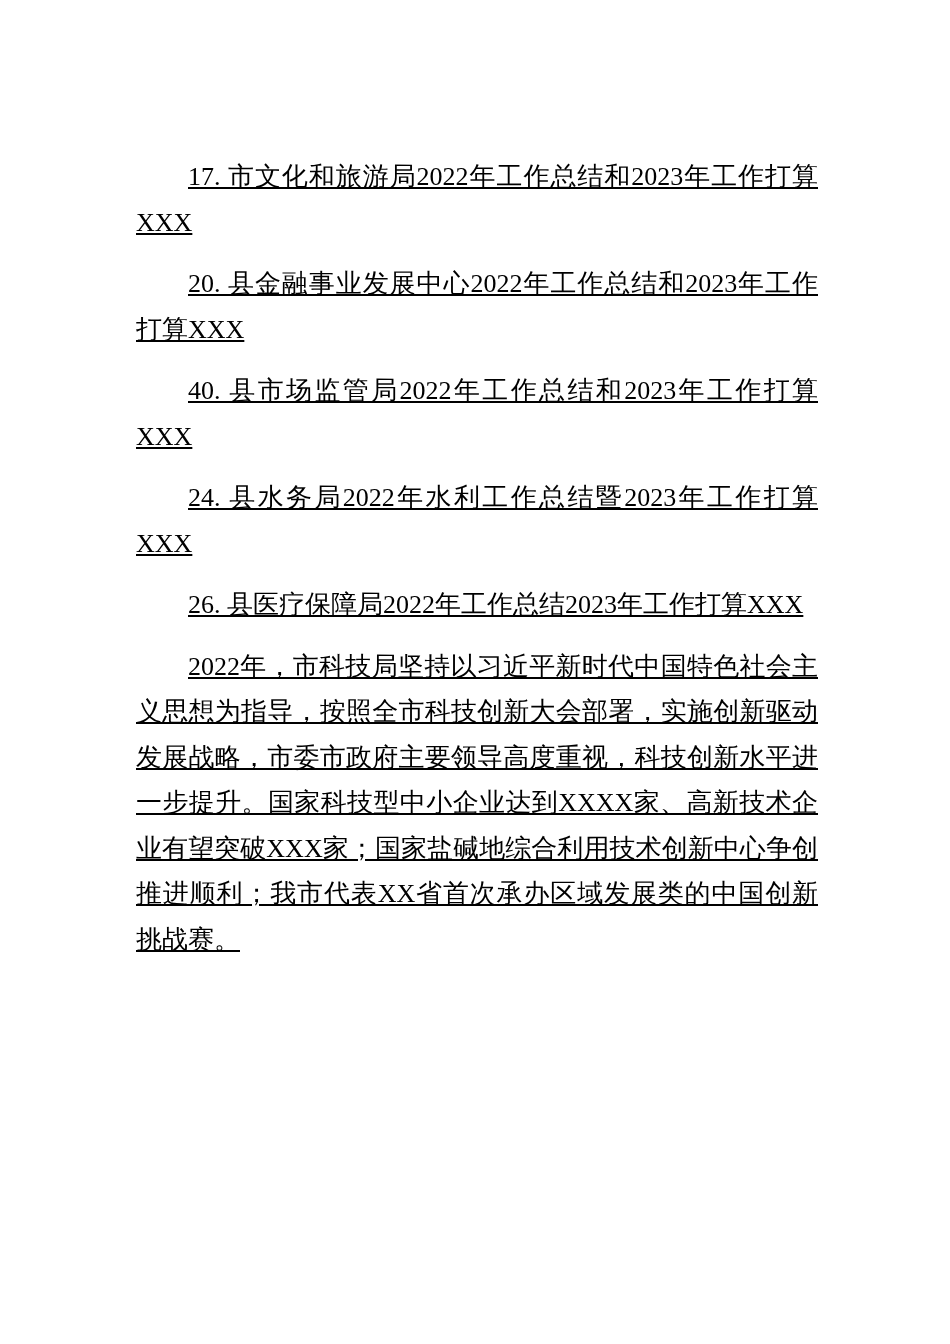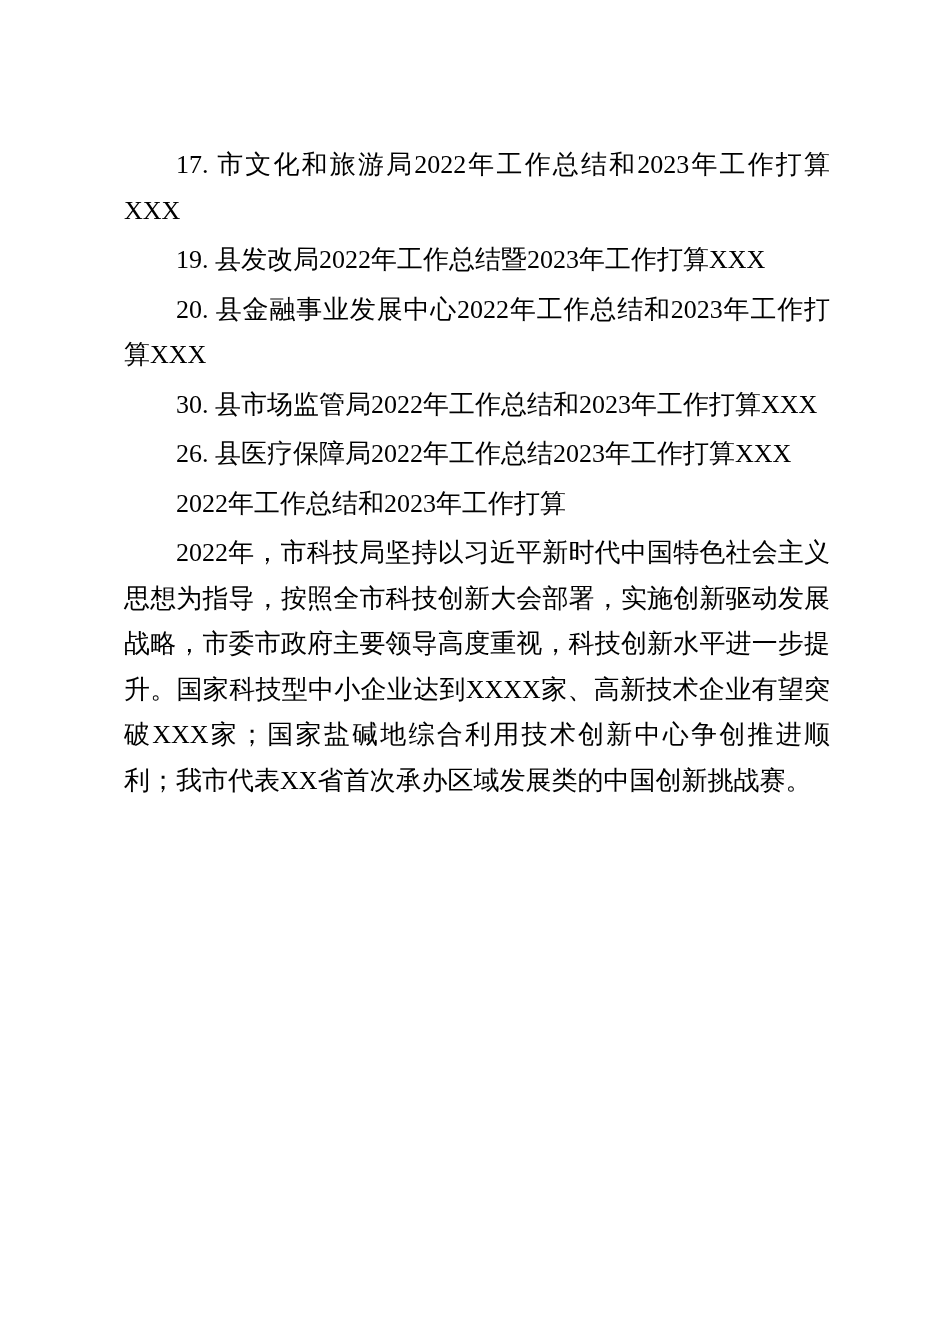--- a/index.html
+++ b/index.html
@@ -17,46 +17,46 @@
     width: 950px;
     height: 1344px;
     padding: 138px 116px 0 120px;
     font-family: "Liberation Serif", "DejaVu Serif", serif;
     font-size: 26px;
     line-height: 45.5px;
     color: #000000;
     text-align: justify;
   }
   .line {
-    margin: 4px;
+    margin: 16px;
     padding: 0;
     text-indent: 2em;
+    text-decoration: underline;
   }
   .doc-title {
     font-weight: normal;
   }
   .section-heading {
     font-weight: bold;
   }
   .lead {
     font-weight: bold;
   }
 </style>
 </head>
 <body>
 
 <div class="page">
 
   <section>
     <p class="line">17. 市文化和旅游局2022年工作总结和2023年工作打算XXX</p>
-    <p class="line">19. 县发改局2022年工作总结暨2023年工作打算XXX</p>
     <p class="line">20. 县金融事业发展中心2022年工作总结和2023年工作打算XXX</p>
-    <p class="line">30. 县市场监管局2022年工作总结和2023年工作打算XXX</p>
+    <p class="line">40. 县市场监管局2022年工作总结和2023年工作打算XXX</p>
+    <p class="line">24. 县水务局2022年水利工作总结暨2023年工作打算XXX</p>
     <p class="line">26. 县医疗保障局2022年工作总结2023年工作打算XXX</p>
   </section>
 
-  <p class="line doc-title">2022年工作总结和2023年工作打算</p>
 
   <p class="line">2022年，市科技局坚持以习近平新时代中国特色社会主义思想为指导，按照全市科技创新大会部署，实施创新驱动发展战略，市委市政府主要领导高度重视，科技创新水平进一步提升。国家科技型中小企业达到XXXX家、高新技术企业有望突破XXX家；国家盐碱地综合利用技术创新中心争创推进顺利；我市代表XX省首次承办区域发展类的中国创新挑战赛。</p>
 
 
 
 </div>
 
 </body></html>

